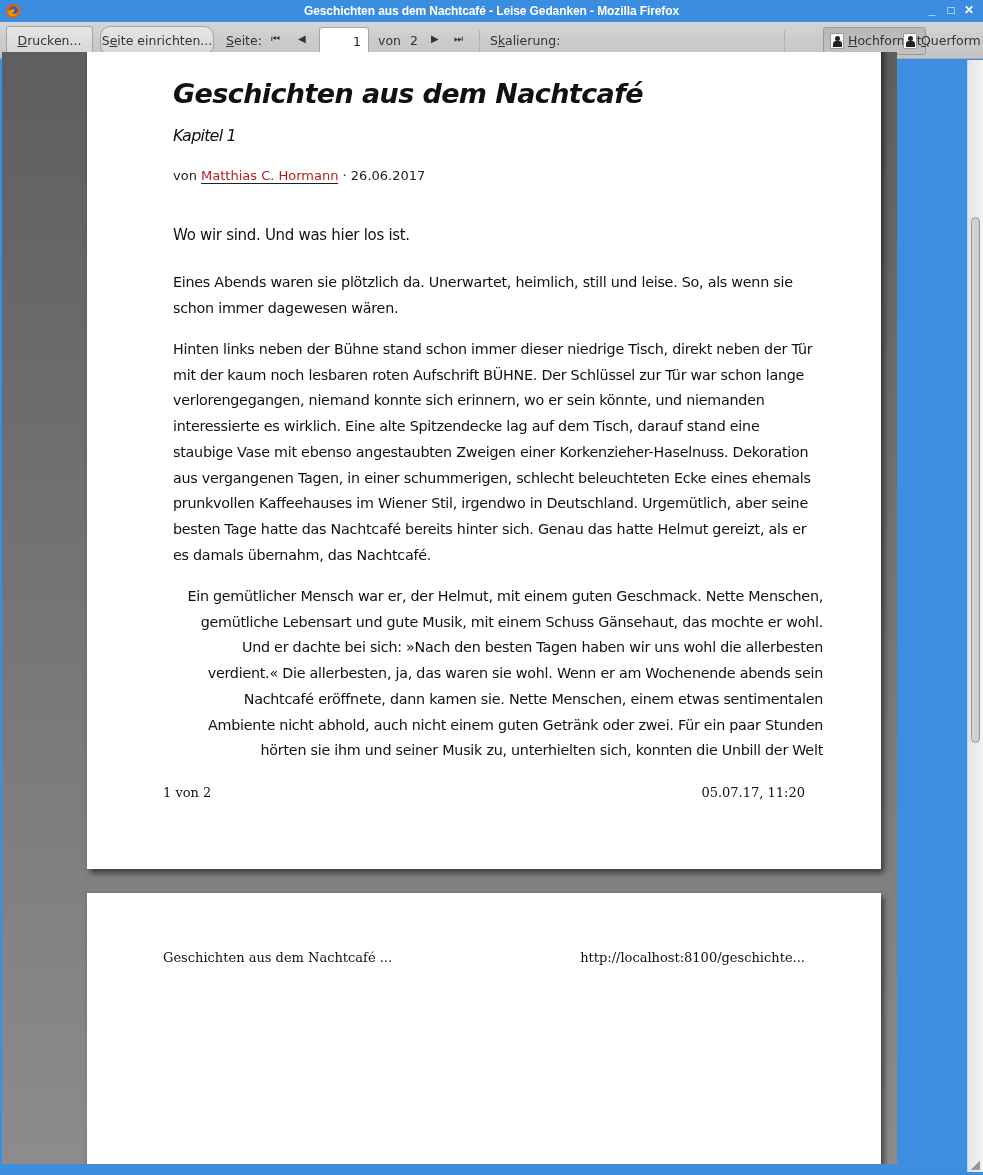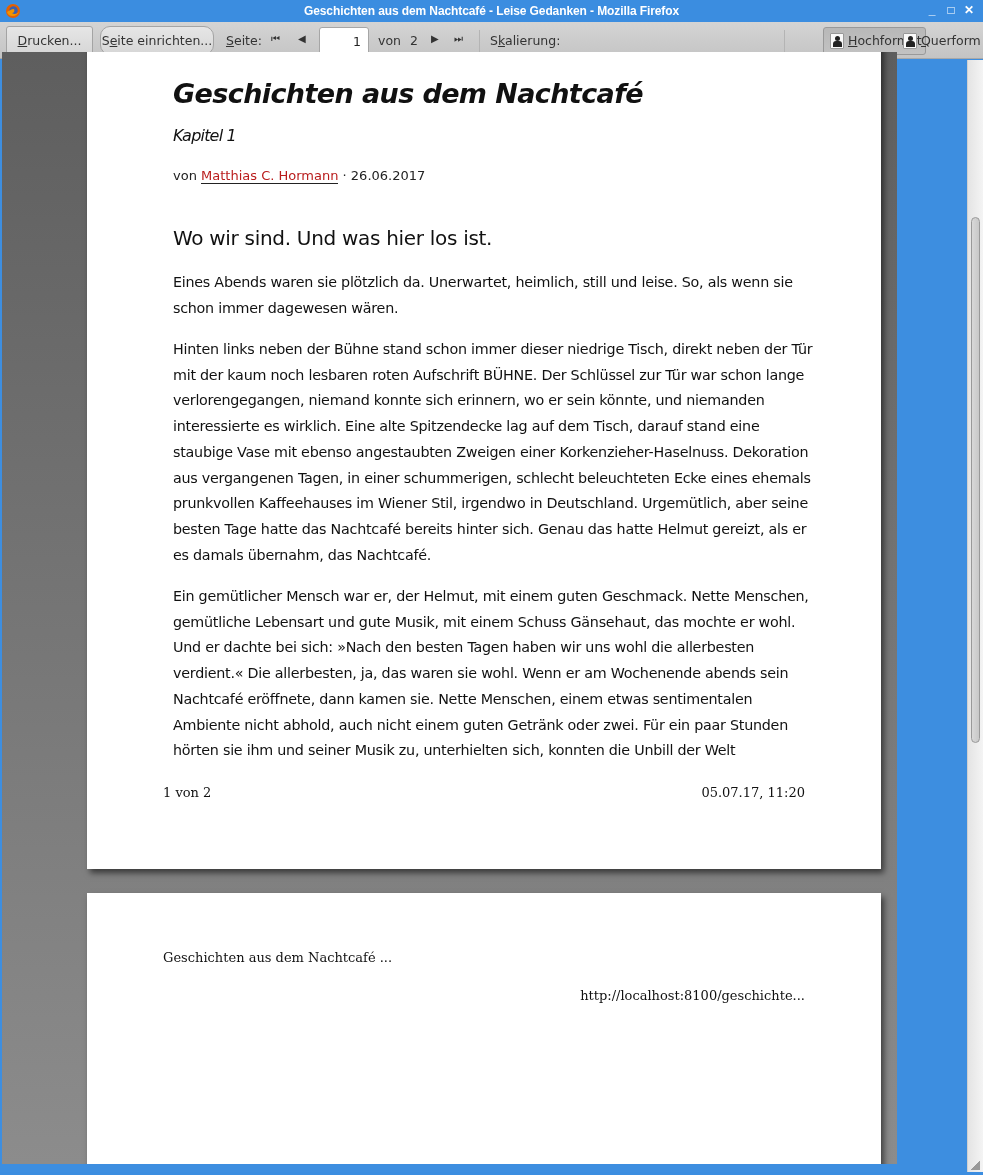--- a/index.html
+++ b/index.html
@@ -76,34 +76,34 @@
   .doc-title {
     position: absolute; top: 36px; left: 86px; font-size: 27px; font-weight: bold; font-style: italic;
     font-family: "DejaVu Sans", sans-serif; color: #111; letter-spacing: -0.6px; white-space: nowrap;
   }
   .doc-subtitle {
     position: absolute; top: 84px; left: 86px; font-size: 16px; font-style: italic;
     font-family: "DejaVu Sans", sans-serif; font-weight: normal; color: #111; letter-spacing: -0.8px;
   }
   .byline { position: absolute; top: 126px; left: 86px; font-size: 13px; color: #222; white-space: nowrap; }
   .byline a { color: #b91c1c; text-decoration: none; border-bottom: 1px solid #222; }
-  .section-heading { position: absolute; top: 184px; left: 86px; font-size: 20px; color: #111; letter-spacing: -0.3px; }
+  .section-heading { position: absolute; top: 184px; left: 86px; font-size: 15px; color: #111; letter-spacing: -0.3px; }
   .para {
     position: absolute; left: 86px; width: 650px; font-size: 14.3px; line-height: 25.7px; color: #111;
     letter-spacing: -0.25px;
   }
   .p1 { top: 228px; }
   .p2 { top: 295px; }
-  .p3 { top: 542px; height: 180px; overflow: hidden; }
+  .p3 { top: 542px; height: 180px; overflow: hidden; text-align: right; }
 
   .footer, .header2 { position: absolute; font-family: "DejaVu Serif", serif; font-size: 13px; color: #111; white-space: nowrap; }
   .footer-left { left: 76px; top: 743px; }
   .footer-right { right: 76px; top: 743px; }
   .header2-left { left: 76px; top: 57px; }
-  .header2-right { right: 76px; top: 57px; margin-top: 38px; }
+  .header2-right { right: 76px; top: 57px; }
 
   
   .scrollbar {
     position: absolute; left: 967px; top: 60px; width: 16px; height: 1112px;
     background: linear-gradient(90deg, #e4e4e4, #f4f4f4);
     border-left: 1px solid #d0d0d0;
   }
   .scroll-thumb {
     position: absolute; left: 3px; top: 157px; width: 9px; height: 526px;
     background: linear-gradient(90deg, #d8d8d8, #c8c8c8);

